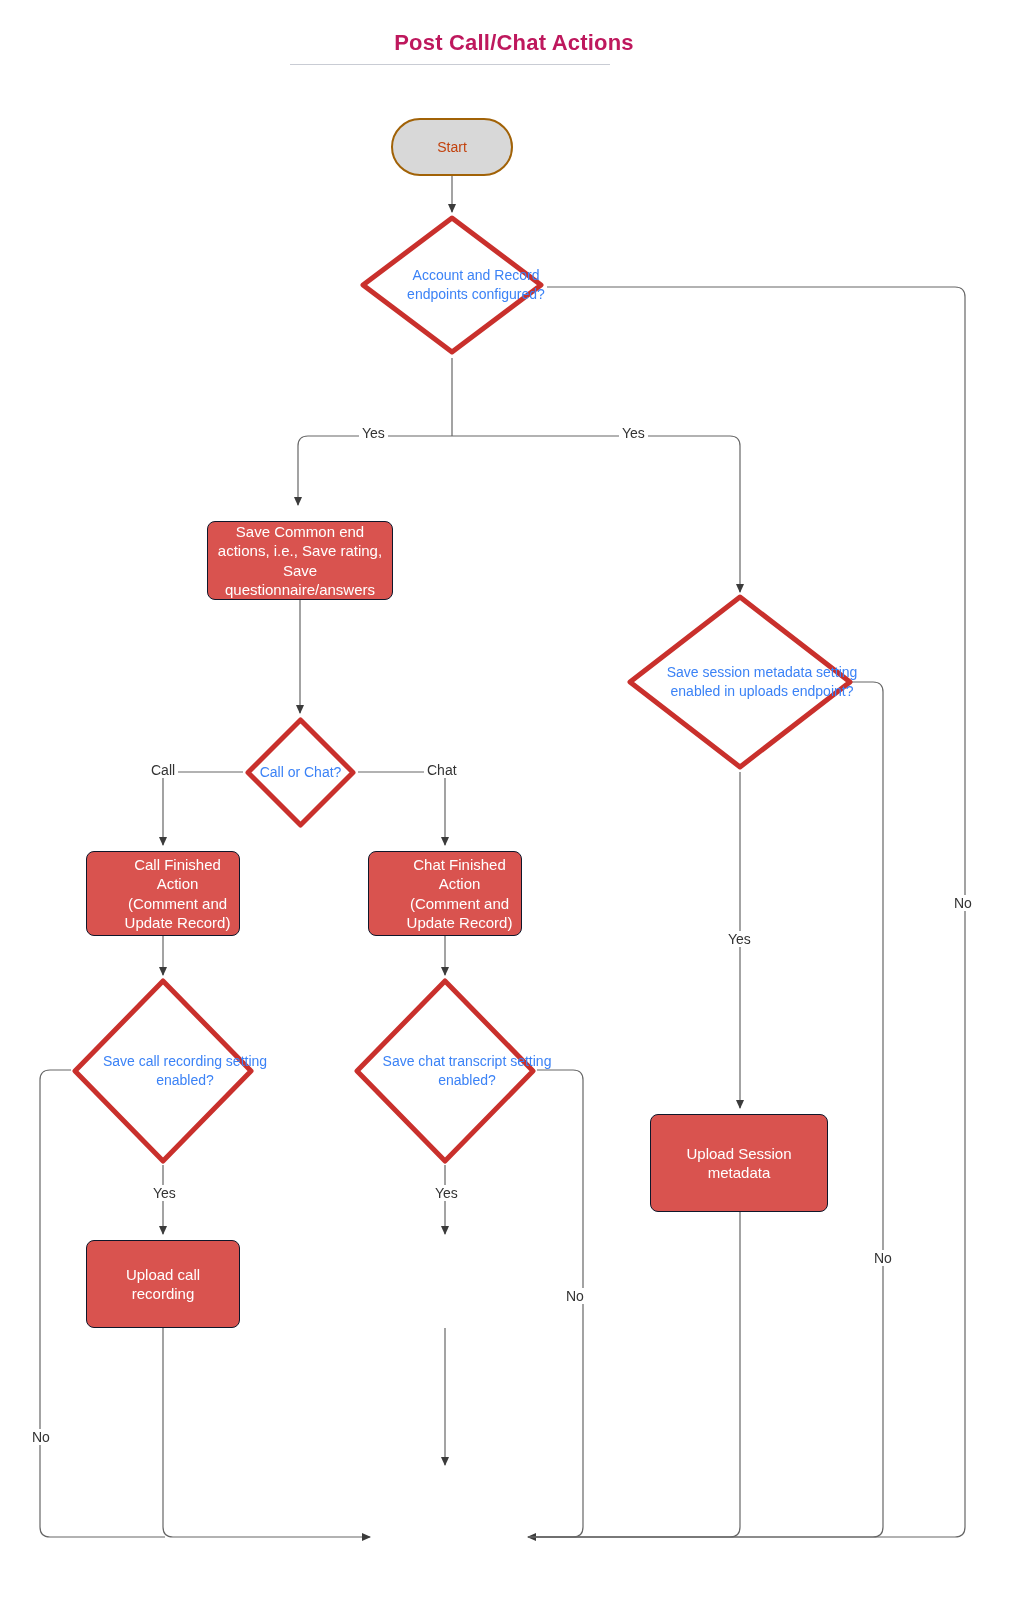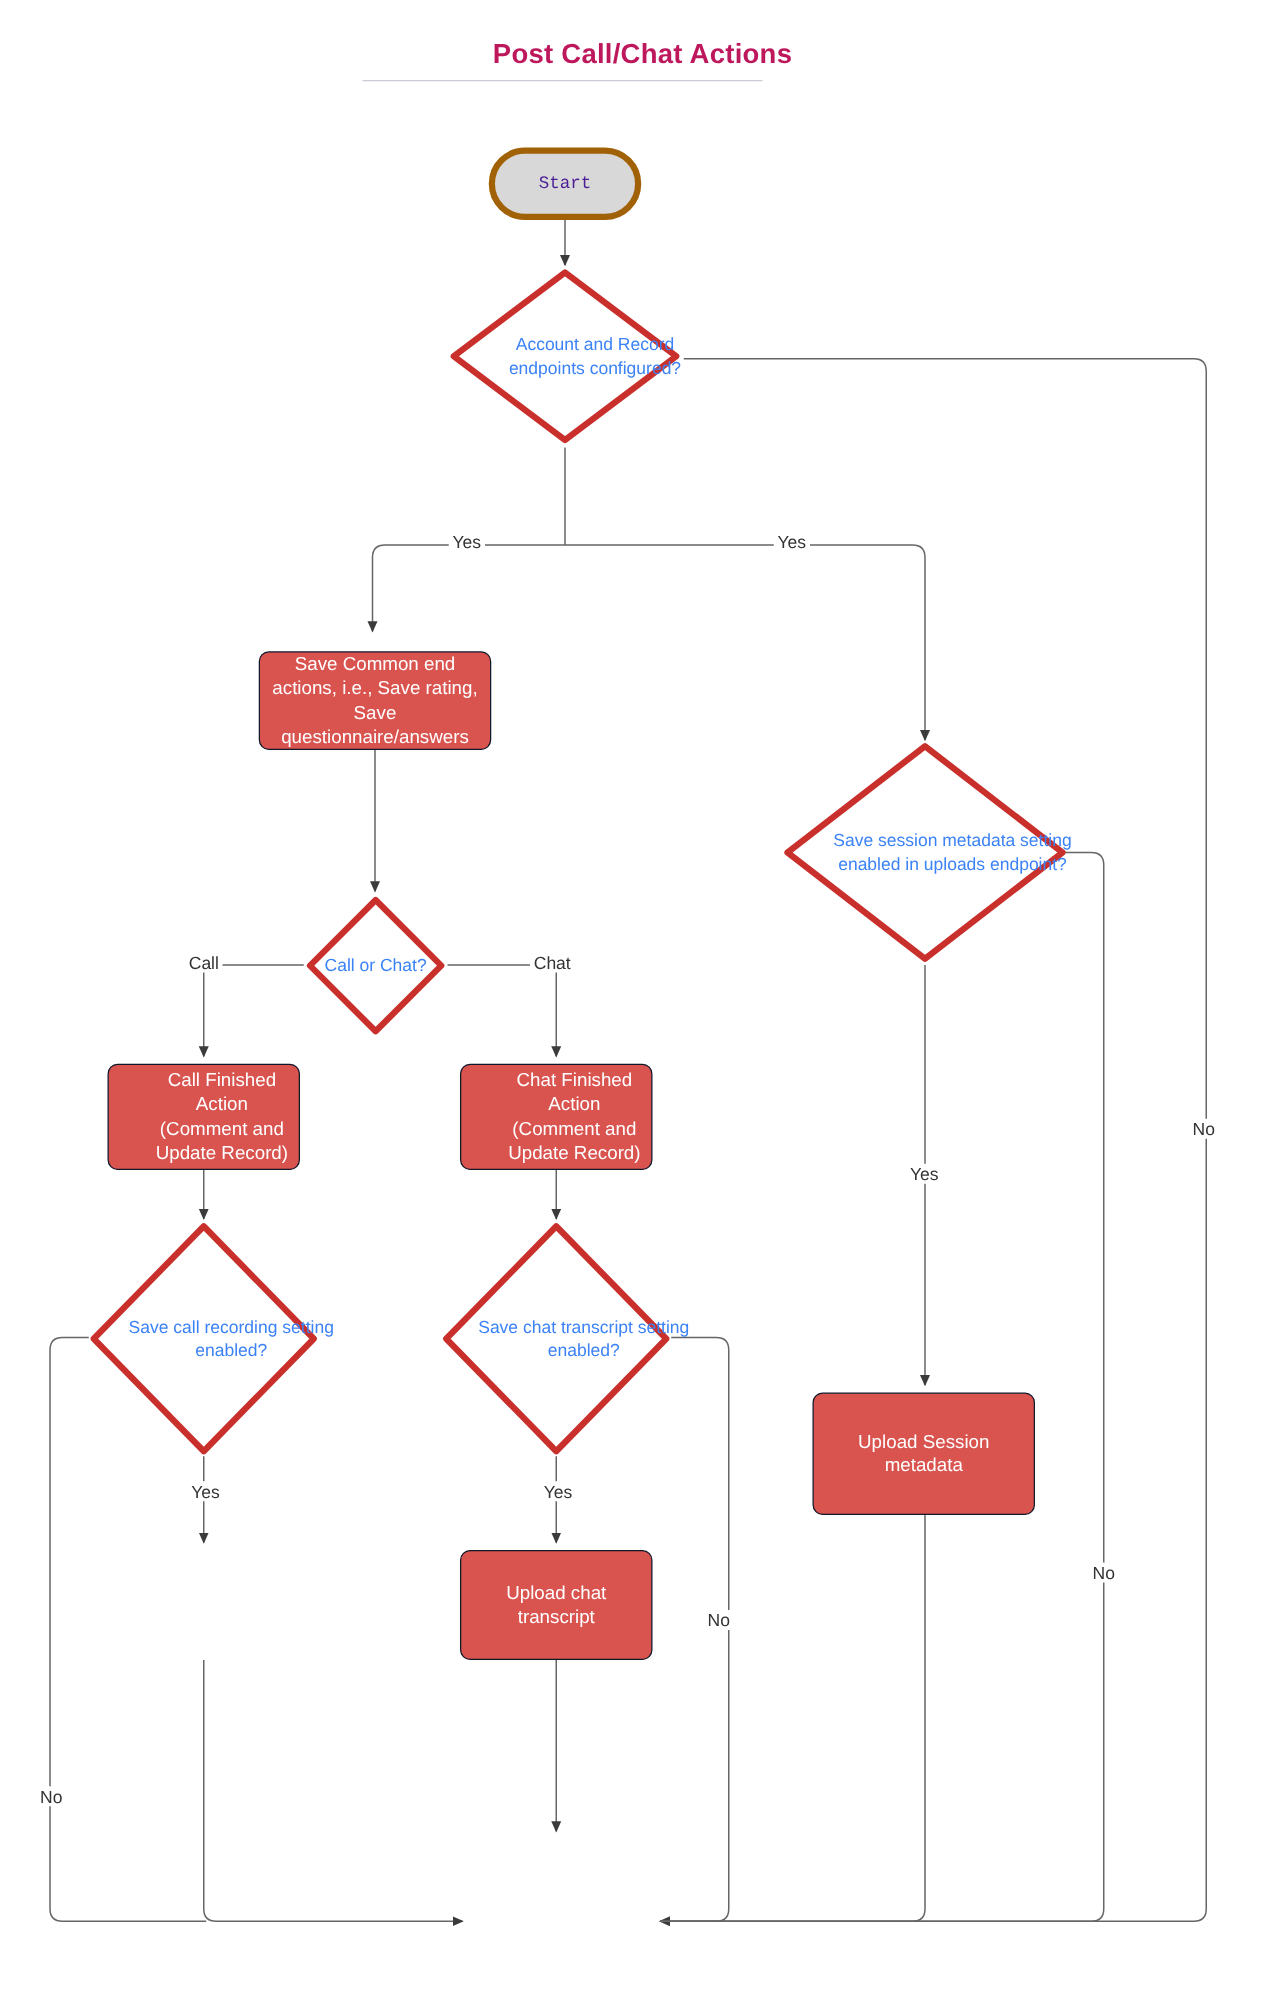--- a/index.html
+++ b/index.html
@@ -28,25 +28,24 @@
     position: absolute;
     box-sizing: border-box;
     display: flex;
     align-items: center;
     justify-content: center;
     text-align: center;
     z-index: 5;
   }
   .terminator {
     background: #d8d8d8;
-    border: 5px solid #a16207;
+    border: 2px solid #a16207;
     border-radius: 40px;
-    color: #4c1d95;
+    color: #c2410c;
     font-size: 14px;
-    font-family: Liberation Mono, monospace;
   }
   .process {
     background: #d9534f;
     border: 1px solid #0f172a;
     border-radius: 8px;
     color: #ffffff;
     font-size: 15px;
     line-height: 1.3;
     padding: 6px 8px;
   }
@@ -198,24 +197,24 @@
     <div class="decision-label" style="padding:0 22px;">Save call recording setting enabled?</div>
   </div>
 
   <div class="decision-wrap" style="left:352px; top:976px; width:186px; height:190px;">
     <svg width="186" height="190" viewBox="0 0 186 190">
       <path d="M93,5 L181,95 L93,185 L5,95 Z" fill="#ffffff" stroke="#c9302c" stroke-width="5" stroke-linejoin="round"></path>
     </svg>
     <div class="decision-label" style="padding:0 22px;">Save chat transcript setting enabled?</div>
   </div>
 
-
-  <div class="node process" style="left:368px; top:1240px; width:154px; height:88px;">
-    <span>Upload chat transcript</span>
-  </div>
+  <div class="node process" style="left:86px; top:1240px; width:154px; height:88px;">
+    <span>Upload call recording</span>
+  </div>
+
 
   <div class="decision-wrap" style="left:625px; top:592px; width:230px; height:180px;">
     <svg width="230" height="180" viewBox="0 0 230 180">
       <path d="M115,5 L225,90 L115,175 L5,90 Z" fill="#ffffff" stroke="#c9302c" stroke-width="5" stroke-linejoin="round"></path>
     </svg>
     <div class="decision-label" style="padding:0 22px;">Save session metadata setting enabled in uploads endpoint?</div>
   </div>
 
   <div class="node process" style="left:650px; top:1114px; width:178px; height:98px;">
     <span>Upload Session metadata</span>

